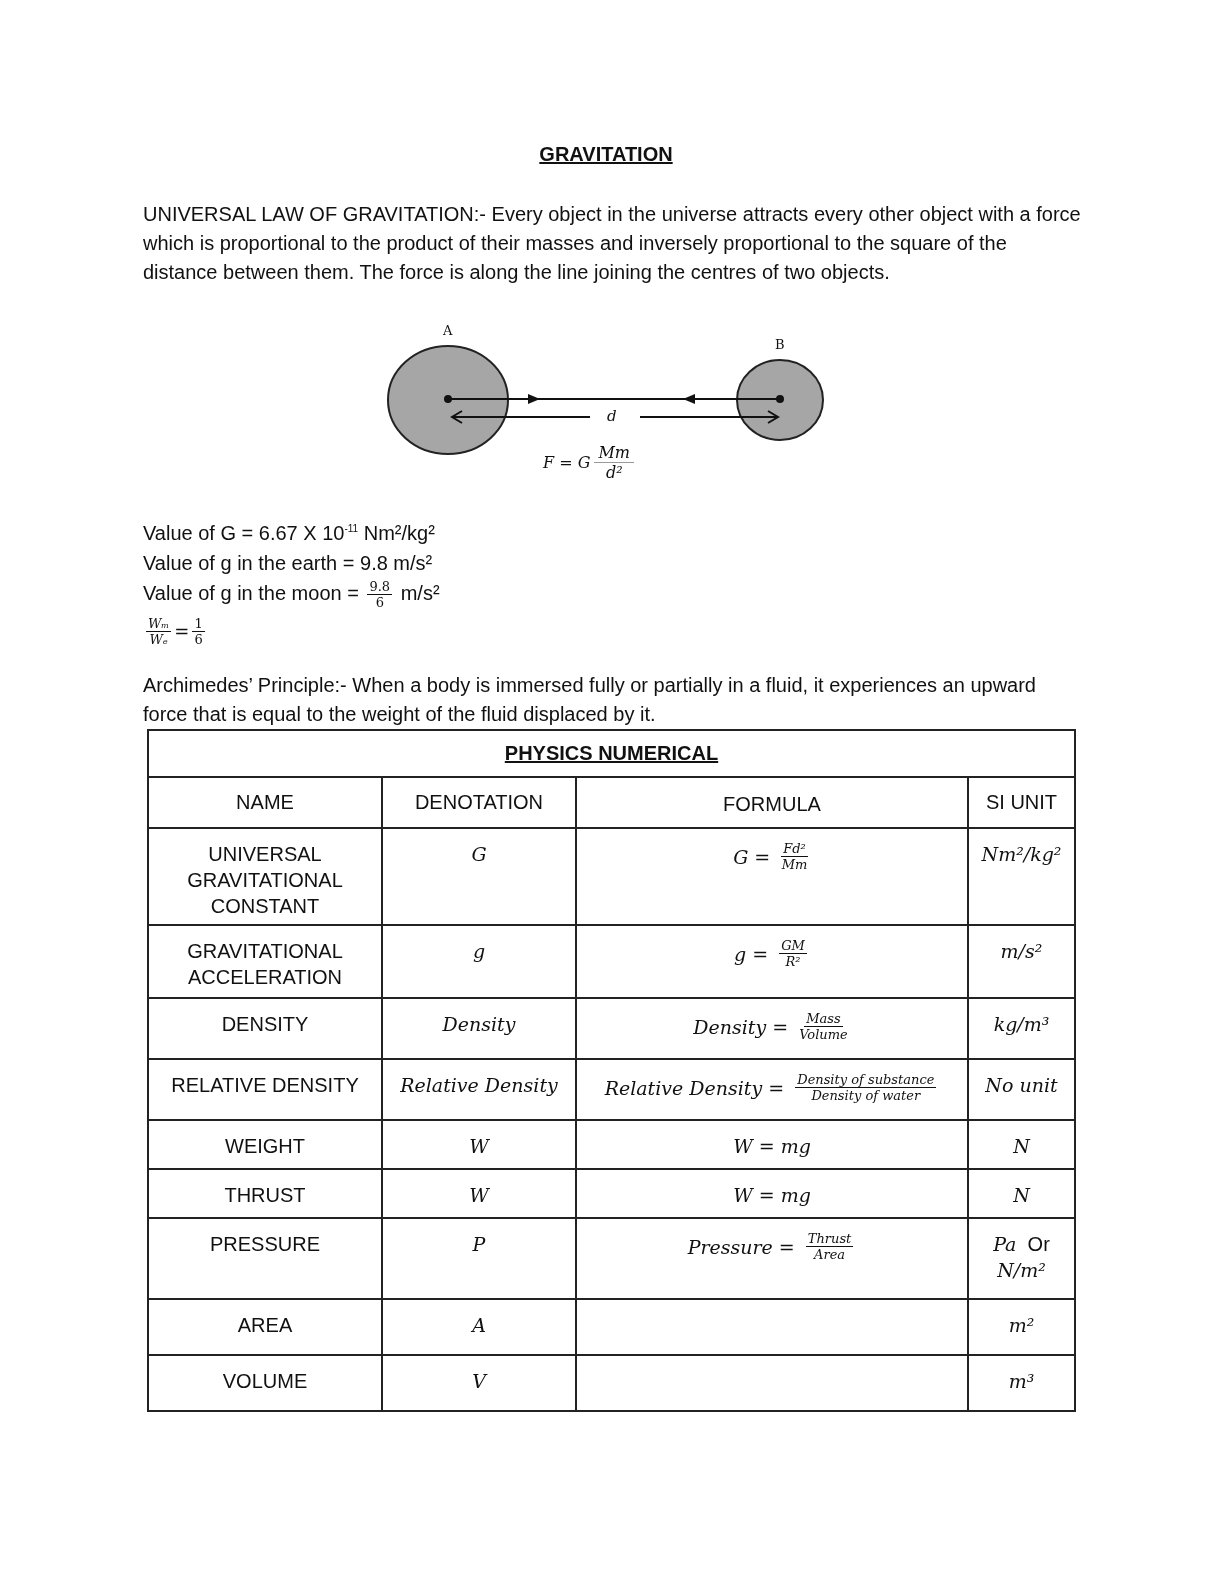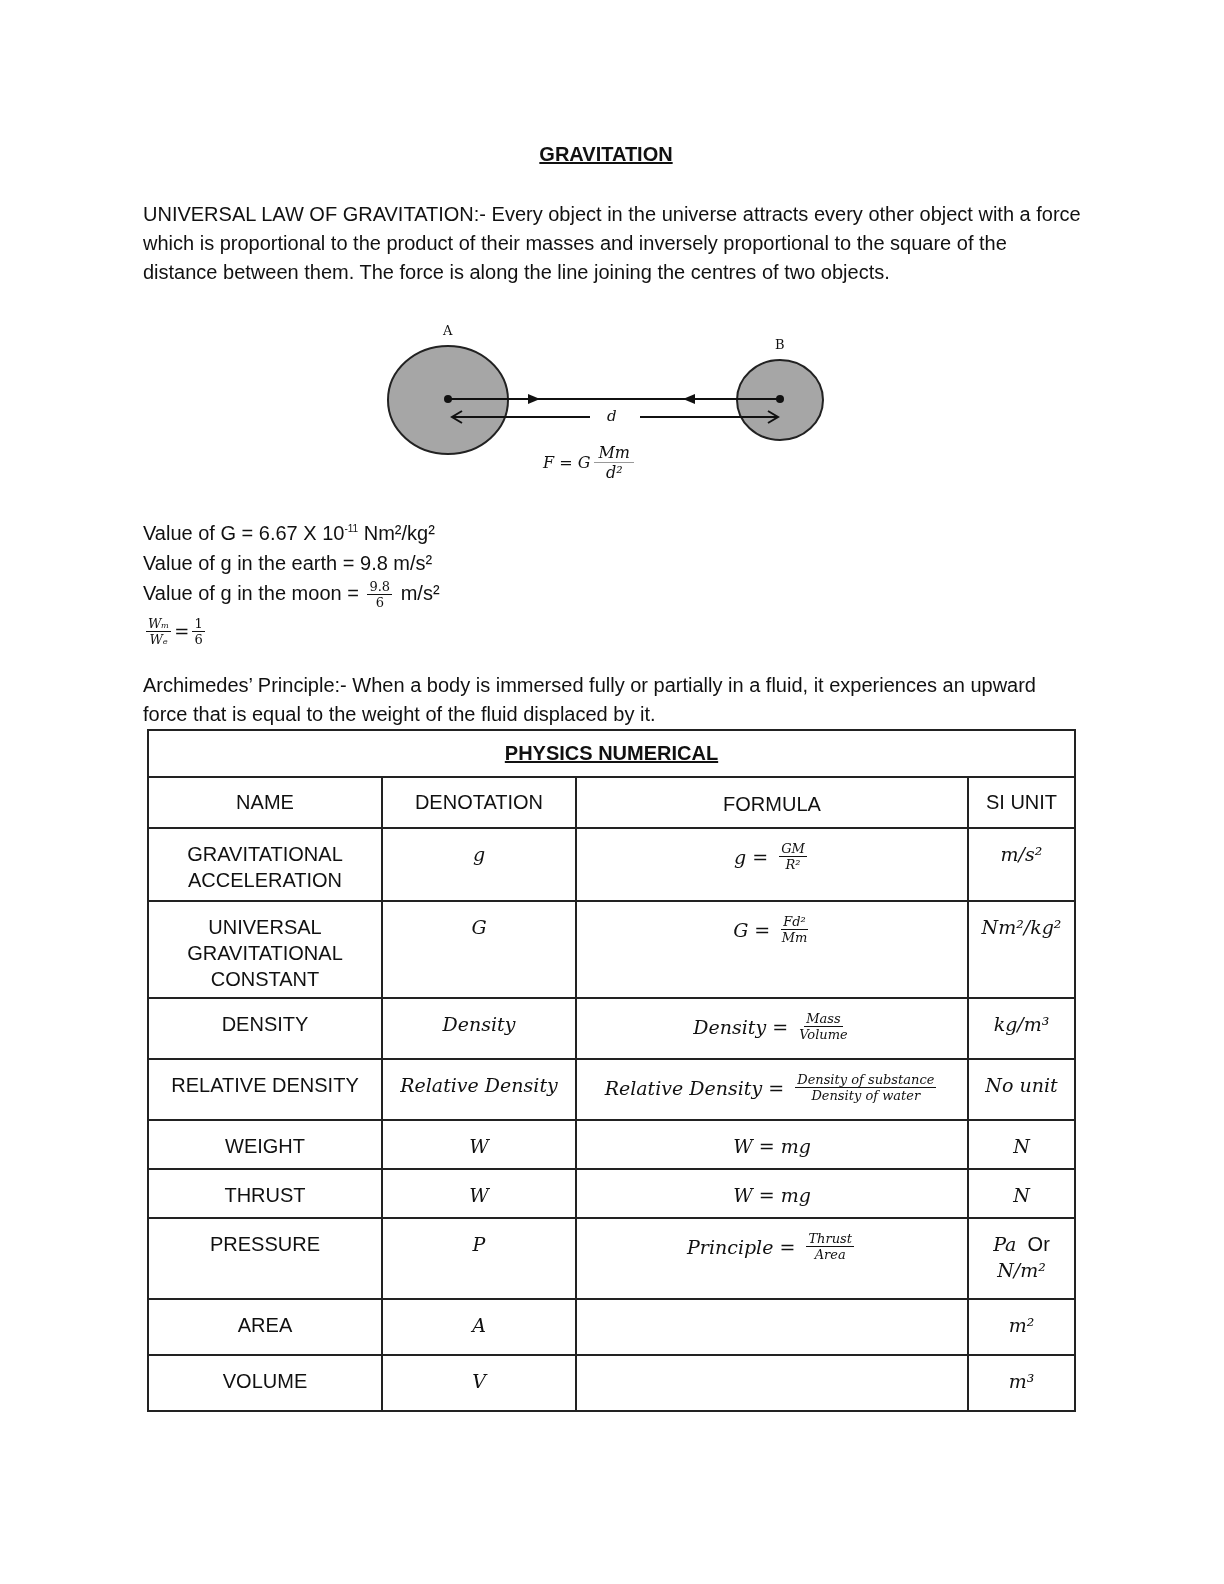--- a/index.html
+++ b/index.html
@@ -85,43 +85,43 @@
   <tbody>
       <tr>
         <td colspan="4" class="cap" style="padding-top:0;">PHYSICS NUMERICAL</td>
       </tr>
   <tr class="hdr">
     <td style="width:230px;padding-top:0;">NAME</td>
     <td style="width:190px;padding-top:0;">DENOTATION</td>
     <td style="width:388px;padding-top:4px;">FORMULA</td>
     <td style="padding-top:0;">SI UNIT</td>
   </tr>
+  <tr style="height:97px;">
+    <td>UNIVERSAL GRAVITATIONAL CONSTANT</td>
+    <td class="m">G</td>
+    <td><span class="ff">
+            <span>G =</span>
+            <span class="frac">
+              <span class="num">Fd²</span>
+              <span>Mm</span>
+            </span>
+          </span></td>
+    <td class="m">Nm²/kg²</td>
+  </tr>
   <tr style="height:73px;">
     <td>GRAVITATIONAL ACCELERATION</td>
     <td class="m">g</td>
     <td><span class="ff">
             <span>g =</span>
             <span class="frac">
               <span class="num">GM</span>
               <span>R²</span>
             </span>
           </span></td>
     <td class="m">m/s²</td>
-  </tr>
-  <tr style="height:97px;">
-    <td>UNIVERSAL GRAVITATIONAL CONSTANT</td>
-    <td class="m">G</td>
-    <td><span class="ff">
-            <span>G =</span>
-            <span class="frac">
-              <span class="num">Fd²</span>
-              <span>Mm</span>
-            </span>
-          </span></td>
-    <td class="m">Nm²/kg²</td>
   </tr>
   <tr style="height:61px;">
     <td>DENSITY</td>
     <td class="m">Density</td>
     <td><span class="ff">
             <span>Density =</span>
             <span class="frac">
               <span class="num">Mass</span>
               <span>Volume</span>
             </span>
@@ -149,21 +149,21 @@
   <tr style="height:49px;">
     <td>THRUST</td>
     <td class="m">W</td>
     <td class="m">W = mg</td>
     <td class="m">N</td>
   </tr>
   <tr style="height:81px;">
     <td>PRESSURE</td>
     <td class="m">P</td>
     <td><span class="ff">
-            <span>Principle =</span>
+            <span>Pressure =</span>
             <span class="frac">
               <span class="num">Thrust</span>
               <span>Area</span>
             </span>
           </span></td>
     <td><span class="m">Pa</span>&nbsp; <span>Or</span><br><span class="m">N/m²</span></td>
   </tr>
   <tr style="height:56px;">
     <td>AREA</td>
     <td class="m">A</td>

